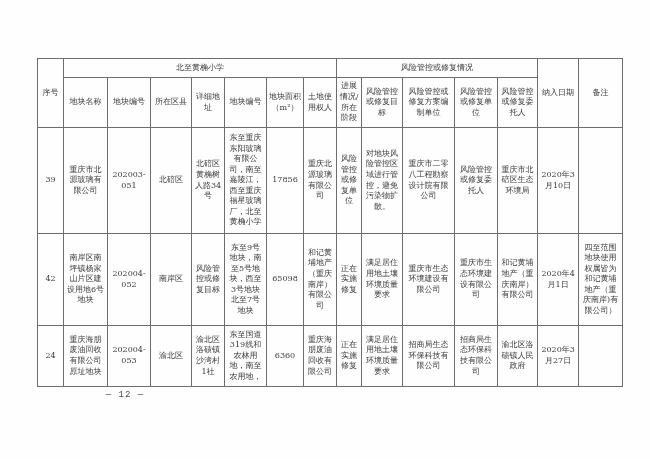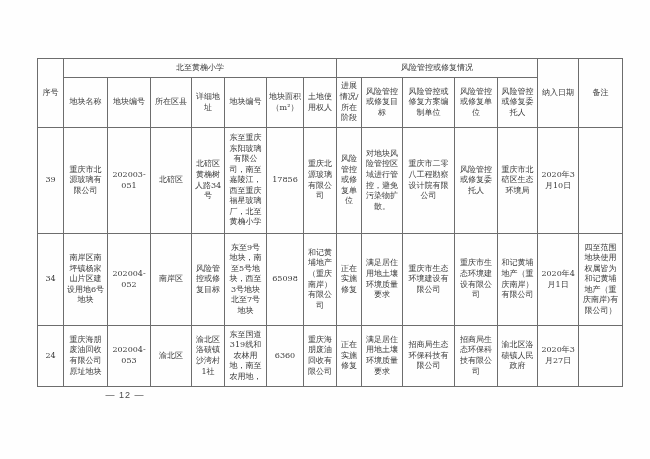--- a/index.html
+++ b/index.html
@@ -32,21 +32,21 @@
   }
   tr.h-group{height:19px;}
   tr.h-sub{height:50px;}
   tr.row-22{height:106px;}
   tr.row-23{height:92px;}
   tr.row-24{height:61px;}
   .footer-page{
     position:absolute;left:95px;top:390px;width:60px;
     font-size:9px;color:#4a4a4a;text-align:center;
     letter-spacing:1px;
-    font-family:Liberation Sans, sans-serif;
+    font-family:Liberation Mono, monospace;
   }
 </style>
 </head>
 <body>
 
 <div class="scan-page">
 
   <table class="parcel">
     <colgroup>
       <col style="width:26px">
@@ -100,21 +100,21 @@
         <td>重庆北源玻璃有限公司</td>
         <td>风险管控或修复单位</td>
         <td>对地块风险管控区域进行管控，避免污染物扩散。</td>
         <td>重庆市二零八工程勘察设计院有限公司</td>
         <td>风险管控或修复委托人</td>
         <td>重庆市北碚区生态环境局</td>
         <td>2020年3月10日</td>
         <td></td>
       </tr>
       <tr class="row-23">
-        <td>34</td>
+        <td>42</td>
         <td>南岸区南坪镇杨家山片区建设用地6号地块</td>
         <td>202004-052</td>
         <td>南岸区</td>
         <td>风险管控或修复目标</td>
         <td>东至9号地块，南至5号地块，西至3号地块北至7号地块</td>
         <td>65098</td>
         <td>和记黄埔地产（重庆南岸）有限公司</td>
         <td>正在实施修复</td>
         <td>满足居住用地土壤环境质量要求</td>
         <td>重庆市生态环境建设有限公司</td>

